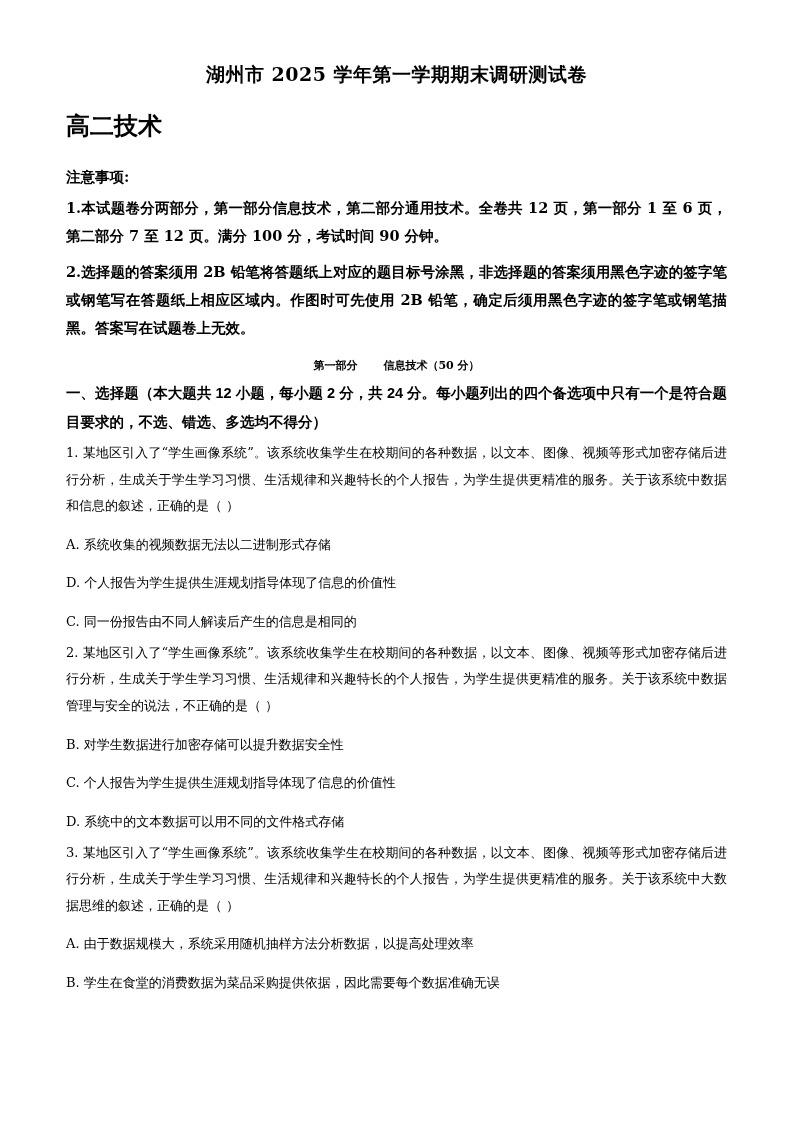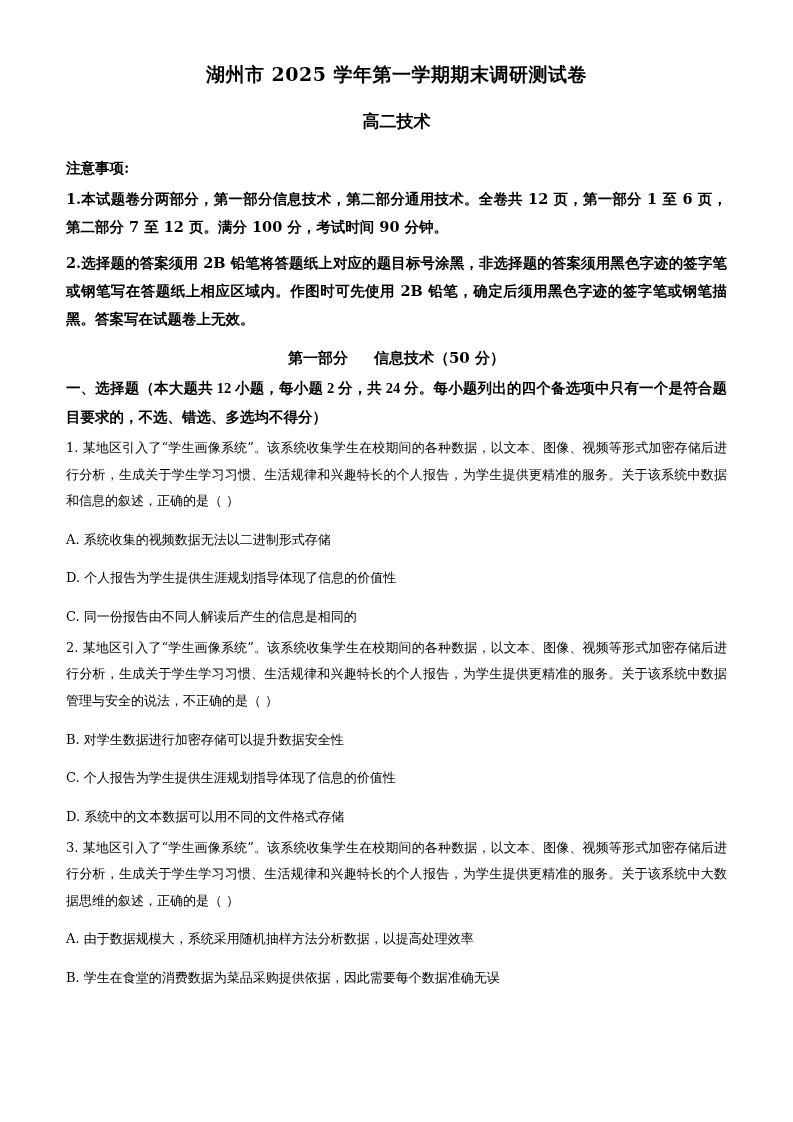--- a/index.html
+++ b/index.html
@@ -23,22 +23,21 @@
   .title-main {
     text-align: center;
     font-size: 19px;
     font-weight: bold;
     letter-spacing: 0.5px;
     margin-top: 14px;
     margin-bottom: 9px;
     font-family: "DejaVu Serif", "Liberation Serif", serif;
   }
   .title-sub {
-    text-align: center;
-    font-size: 17px;
+    font-size: 24px;
     font-weight: bold;
     margin-top: 22px;
     margin-bottom: 0;
     font-family: "DejaVu Serif", "Liberation Serif", serif;
   }
   .notice-label {
     font-size: 14.5px;
     font-weight: bold;
     margin-top: 26px;
     font-family: "DejaVu Serif", "Liberation Serif", serif;
@@ -46,36 +45,36 @@
   .notice-p {
     font-size: 14.5px;
     font-weight: bold;
     line-height: 1.95;
     margin-top: 7px;
     text-align: justify;
     font-family: "DejaVu Serif", "Liberation Serif", serif;
   }
   .part-heading {
     text-align: center;
-    font-size: 15px;
+    font-size: 11px;
     font-weight: bold;
     margin-top: 16px;
     font-family: "DejaVu Serif", "Liberation Serif", serif;
   }
   .part-heading .gap {
     display: inline-block;
     width: 26px;
   }
   .section-heading {
     font-size: 14.5px;
     font-weight: bold;
     line-height: 1.95;
     margin-top: 6px;
     text-align: justify;
-    font-family: Liberation Serif, serif;
+    font-family: Liberation Sans, sans-serif;
   }
   .q-stem {
     font-size: 13px;
     line-height: 2.05;
     margin-top: 4px;
     text-align: justify;
     text-justify: inter-ideograph;
     font-family: "DejaVu Serif", "Liberation Serif", serif;
   }
   .q-opt {

